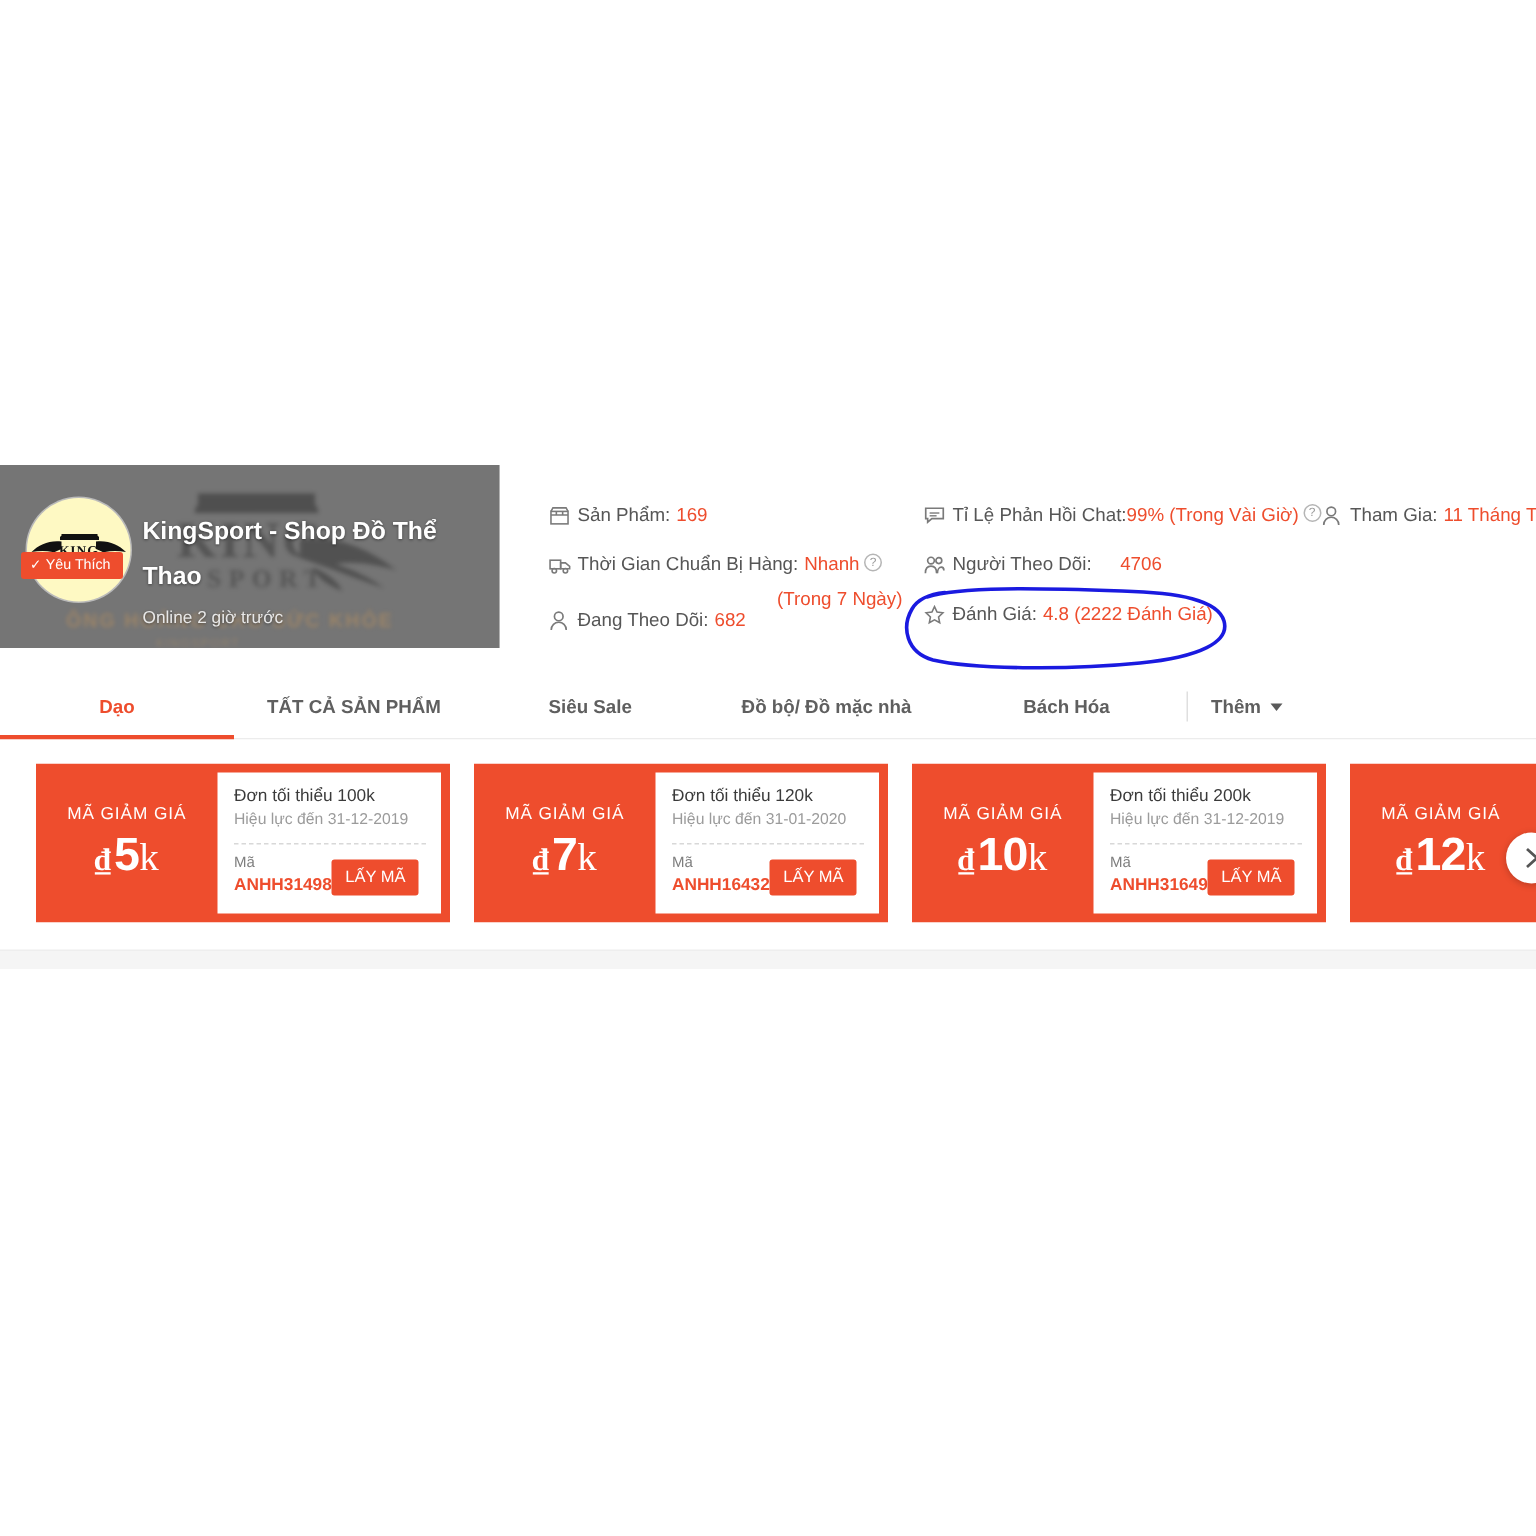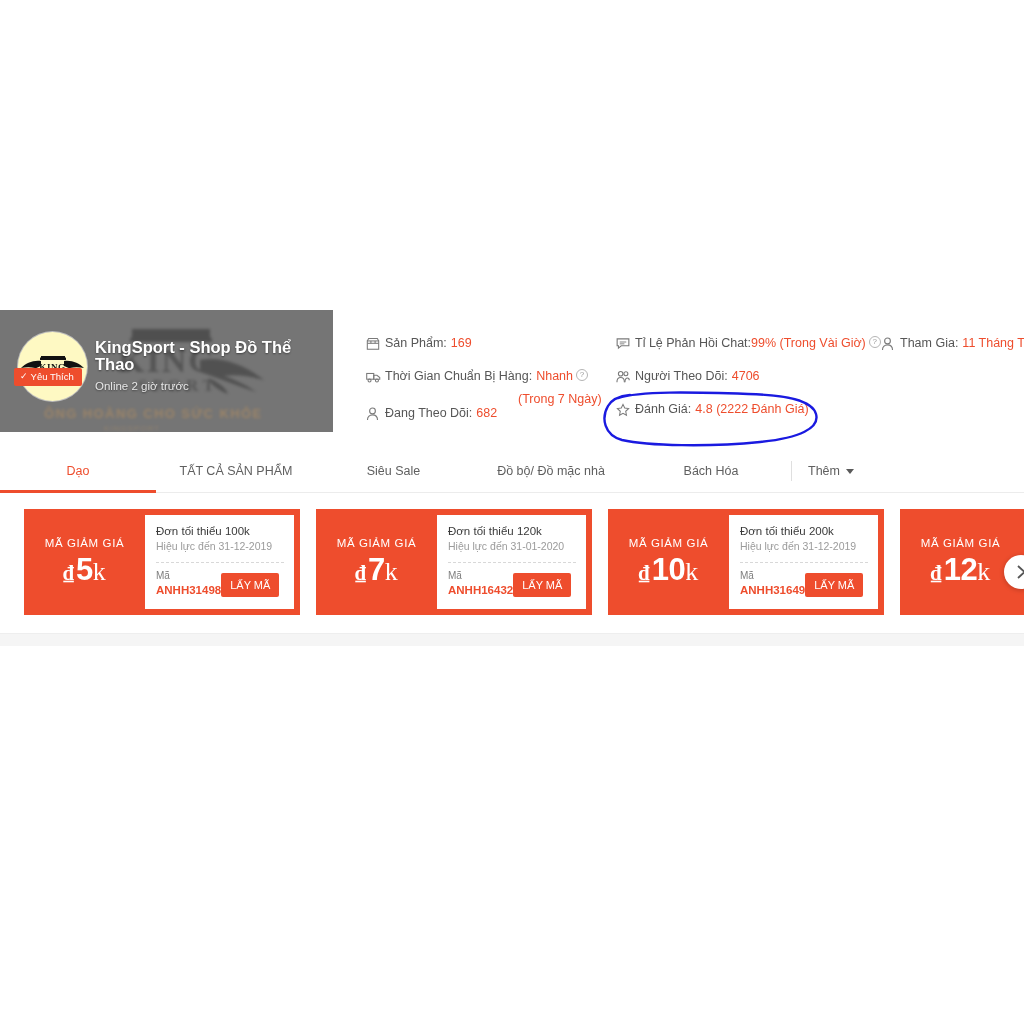--- a/index.html
+++ b/index.html
@@ -207,21 +207,21 @@
     position: absolute;
     left: 95px;
     top: 29px;
     z-index: 5;
     width: 215px;
   }
   .shop-name {
     color: #ffffff;
     font-size: 16.5px;
     font-weight: 700;
-    line-height: 17px;
+    line-height: 30px;
     margin: 0;
     text-shadow: 0 1px 2px rgba(0,0,0,.45);
   }
   .shop-online {
     color: #e8e8e8;
     font-size: 11.5px;
     margin-top: 7px;
     text-shadow: 0 1px 2px rgba(0,0,0,.45);
   }
 
@@ -291,20 +291,21 @@
   }
 
   
   .nav {
     position: relative;
     height: 42px;
     background: #ffffff;
     border-bottom: 1px solid #ececec;
     display: flex;
     align-items: stretch;
+    font-weight: bold;
   }
   .tab {
     display: flex;
     align-items: center;
     justify-content: center;
     font-size: 12.5px;
     color: #5f5f5f;
     position: relative;
     cursor: pointer;
   }
@@ -567,21 +568,21 @@
           <div class="stat-row">
             <span class="stat-ico">
               <svg width="14" height="14" viewBox="0 0 15 15" fill="none" stroke="#7a7a7a" stroke-width="1.2">
                 <circle cx="5" cy="4" r="2.4"></circle>
                   <circle cx="10.6" cy="4" r="2.1"></circle>
                 <path d="M1 13 C1 9.6 2.8 8 5 8 C7.2 8 9 9.6 9 13"></path>
                 <path d="M9.6 13 C9.6 10.2 11 8.6 12.4 8.6 C13.4 8.6 14.2 9.4 14.2 11"></path>
               </svg>
             </span>
             <span class="stat-txt">Người Theo Dõi:</span>
-            <span class="stat-val" style="margin-left:4px">4706</span>
+            <span class="stat-val" style="margin-left:19px">4706</span>
           </div>
 
           <div class="stat-row">
             <span class="stat-ico">
               <svg width="14" height="14" viewBox="0 0 16 16" fill="none" stroke="#7a7a7a" stroke-width="1.2">
                 <path d="M8 1.6 L9.95 5.8 L14.4 6.35 L11.1 9.45 L11.95 13.9 L8 11.75 L4.05 13.9 L4.9 9.45 L1.6 6.35 L6.05 5.8 Z"></path>
               </svg>
             </span>
             <span class="stat-txt">Đánh Giá:</span>
             <span class="stat-val" style="margin-left:4px">4.8 (2222 Đánh Giá)</span>

